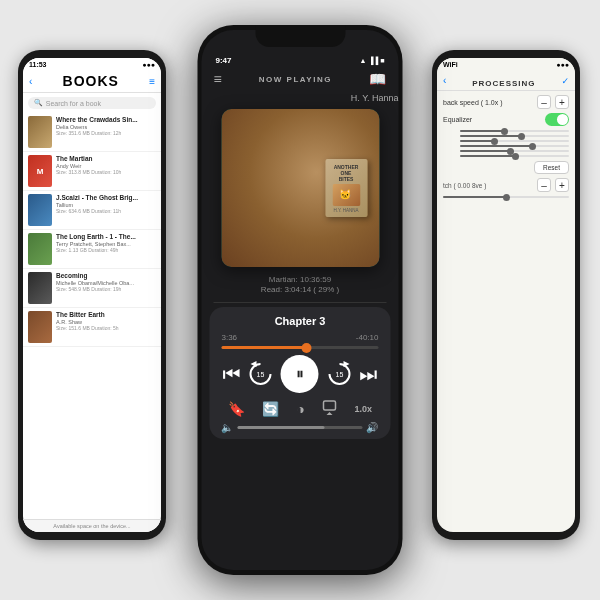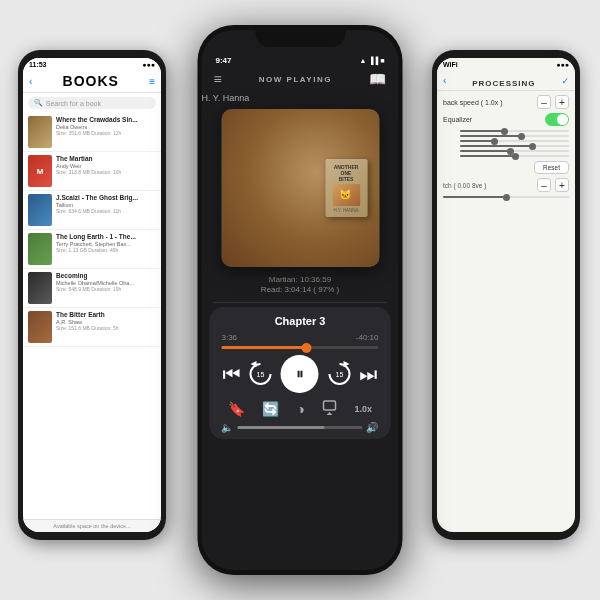--- a/index.html
+++ b/index.html
@@ -185,21 +185,21 @@
     }
     .cp-book-title {
       text-align: center;
       font-size: 12px;
       font-weight: 700;
       color: #fff;
       padding: 0 10px;
       line-height: 1.3;
     }
     .cp-book-author {
-      text-align: left;
+      text-align: right;
       font-size: 9px;
       color: #aaa;
       padding: 2px 0 6px;
     }
     .cp-cover {
       margin: 0 auto 8px;
       width: 158px;
       height: 158px;
       border-radius: 10px;
       overflow: hidden;
@@ -727,21 +727,21 @@
           <div class="cp-cover-book-img">
             <div style="width:100%;height:100%;background:linear-gradient(135deg,#d4a060,#a06030);display:flex;align-items:center;justify-content:center;">
               <span style="font-size:10px;">🐱</span>
             </div>
           </div>
           <div class="cp-cover-book-author">H.Y. HANNA</div>
         </div>
       </div>
 
       <div class="cp-duration">Martian: 10:36:59</div>
-      <div class="cp-read">Read: 3:04:14 ( 97% )</div>
+      <div class="cp-read">Read: 3:04:14 ( 29% )</div>
 
       <div class="cp-divider"></div>
 
       <div class="cp-controls-bg">
         <div class="cp-chapter">Chapter 3</div>
 
         <div class="cp-progress-row">
           <span>3:36</span>
           <span>-40:10</span>
         </div>

